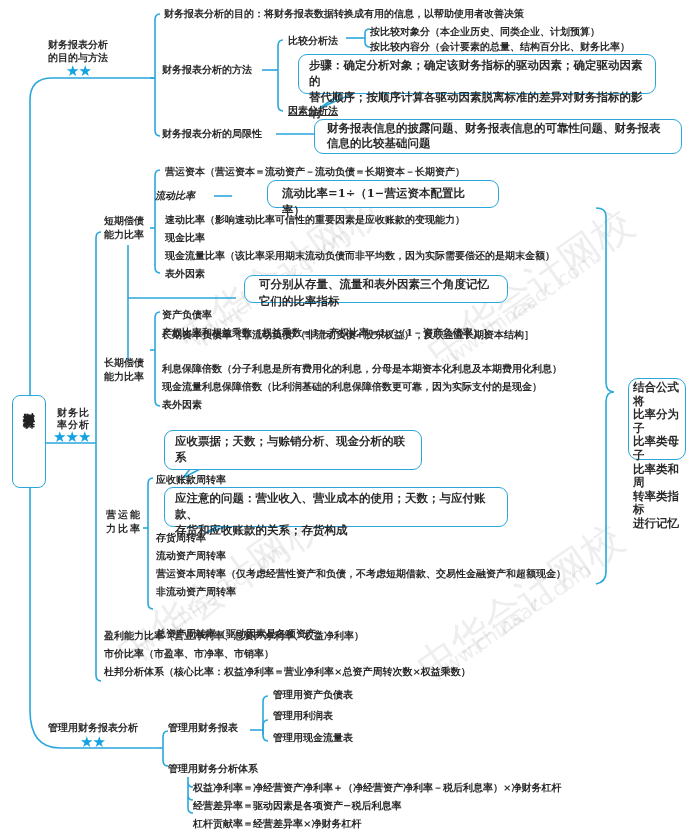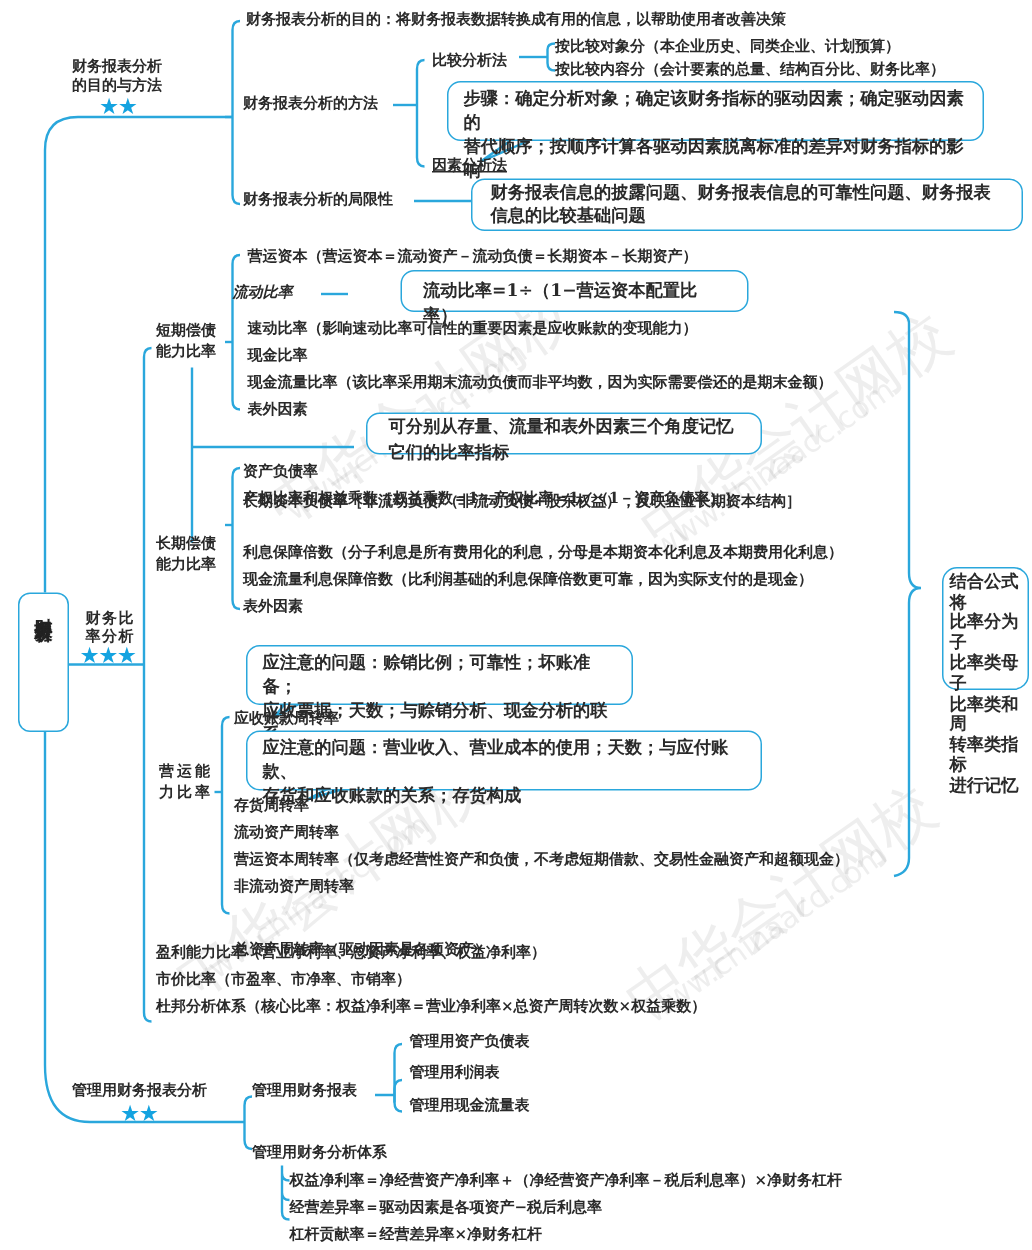--- a/index.html
+++ b/index.html
@@ -122,21 +122,20 @@
 <div class="t" style="left:104px;top:356px;">长期偿债</div>
 <div class="t" style="left:104px;top:370px;">能力比率</div>
 <div class="t" style="left:162px;top:308px;">资产负债率</div>
 <div class="t" style="left:162px;top:326px;">产权比率和权益乘数［权益乘数＝1＋产权比率＝1／（1－资产负债率）］</div>
 <div class="t" style="left:162px;top:328px;">长期资本负债率［非流动负债/（非流动负债+股东权益），反映企业长期资本结构］</div>
 <div class="t" style="left:162px;top:362px;">利息保障倍数（分子利息是所有费用化的利息，分母是本期资本化利息及本期费用化利息）</div>
 <div class="t" style="left:162px;top:380px;">现金流量利息保障倍数（比利润基础的利息保障倍数更可靠，因为实际支付的是现金）</div>
 <div class="t" style="left:162px;top:398px;">表外因素</div>
 
 <div class="box" style="left:164px;top:430px;width:258px;height:40px;padding:2px 10px;line-height:16px;">
-  <div>应注意的问题：赊销比例；可靠性；坏账准备；</div>
   <div>应收票据；天数；与赊销分析、现金分析的联系</div>
 </div>
 <div class="t" style="left:106px;top:508px;letter-spacing:2px;">营运能</div>
 <div class="t" style="left:106px;top:522px;letter-spacing:2px;">力比率</div>
 <div class="t" style="left:156px;top:473px;">应收账款周转率</div>
 <div class="box" style="left:164px;top:487px;width:344px;height:40px;padding:2px 10px;line-height:16px;">
   <div>应注意的问题：营业收入、营业成本的使用；天数；与应付账款、</div>
   <div>存货和应收账款的关系；存货构成</div>
 </div>
 <div class="t" style="left:156px;top:531px;">存货周转率</div>

